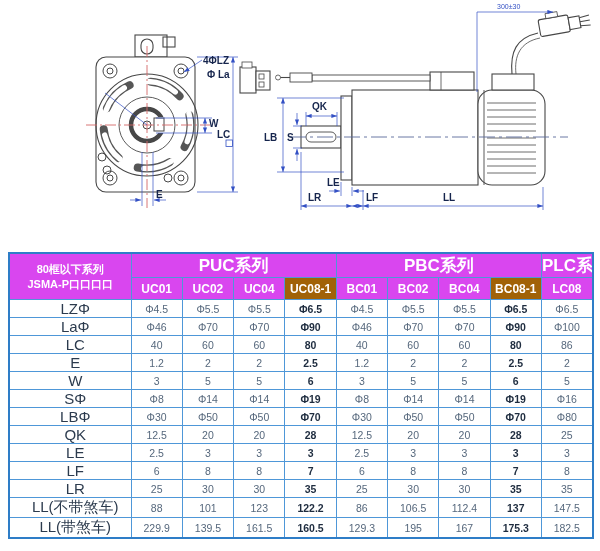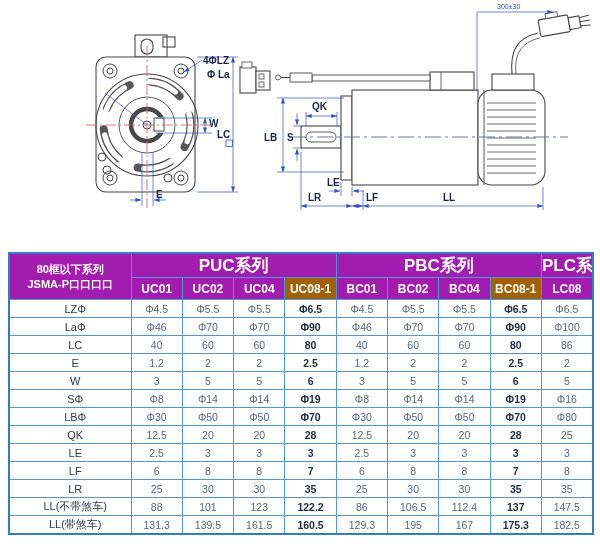--- a/index.html
+++ b/index.html
@@ -8,27 +8,27 @@
   svg text{font-family:"Liberation Sans","DejaVu Sans",sans-serif;}
   .dimlabel{font-size:10px;font-weight:bold;fill:#16254d;}
   .smalldim{font-size:7px;fill:#3350c4;}
 
   
   .spec-table{position:absolute;top:252px;left:8px;width:584px;
               border-collapse:collapse;table-layout:fixed;
               border:2px solid #2e7dc7;}
   .spec-table th,.spec-table td{border:1px solid #4e97d8;text-align:center;
               padding:0;overflow:hidden;white-space:nowrap;}
-  .spec-table thead th{background:#a21caf;color:#ffffff;font-weight:bold;}
+  .spec-table thead th{background:#d946ef;color:#ffffff;font-weight:bold;}
   .spec-table .group-row th{height:20px;font-size:17px;}
   .spec-table .col-row th{height:21px;font-size:12px;}
   .spec-table th.hl-head{background:#a16207;}
   .spec-table th.corner{font-size:11px;line-height:1.3;}
   .spec-table tbody td{height:17px;font-size:10.5px;color:#55677c;background:#fff;}
-  .spec-table tbody td.rowlabel{color:#2c3b4e;font-size:11px;padding-left:10px;}
+  .spec-table tbody td.rowlabel{color:#2c3b4e;font-size:15px;padding-left:10px;}
   .spec-table tbody td.hl{color:#1e2c3f;font-weight:bold;}
 
   
   .footnotes{position:absolute;top:516px;left:6px;font-size:11.5px;font-weight:600;
              color:#1b1b1b;line-height:1.35;}
 </style>
 </head>
 <body>
 
 <div class="page">
@@ -387,21 +387,21 @@
           <td>123</td>
           <td class="hl">122.2</td>
           <td>86</td>
           <td>106.5</td>
           <td>112.4</td>
           <td class="hl">137</td>
           <td>147.5</td>
         </tr>
         <tr>
           <td class="rowlabel">LL(带煞车)</td>
-          <td>131.3</td>
+          <td>229.9</td>
           <td>139.5</td>
           <td>161.5</td>
           <td class="hl">160.5</td>
           <td>129.3</td>
           <td>195</td>
           <td>167</td>
           <td class="hl">175.3</td>
           <td>182.5</td>
         </tr>
       </tbody>

